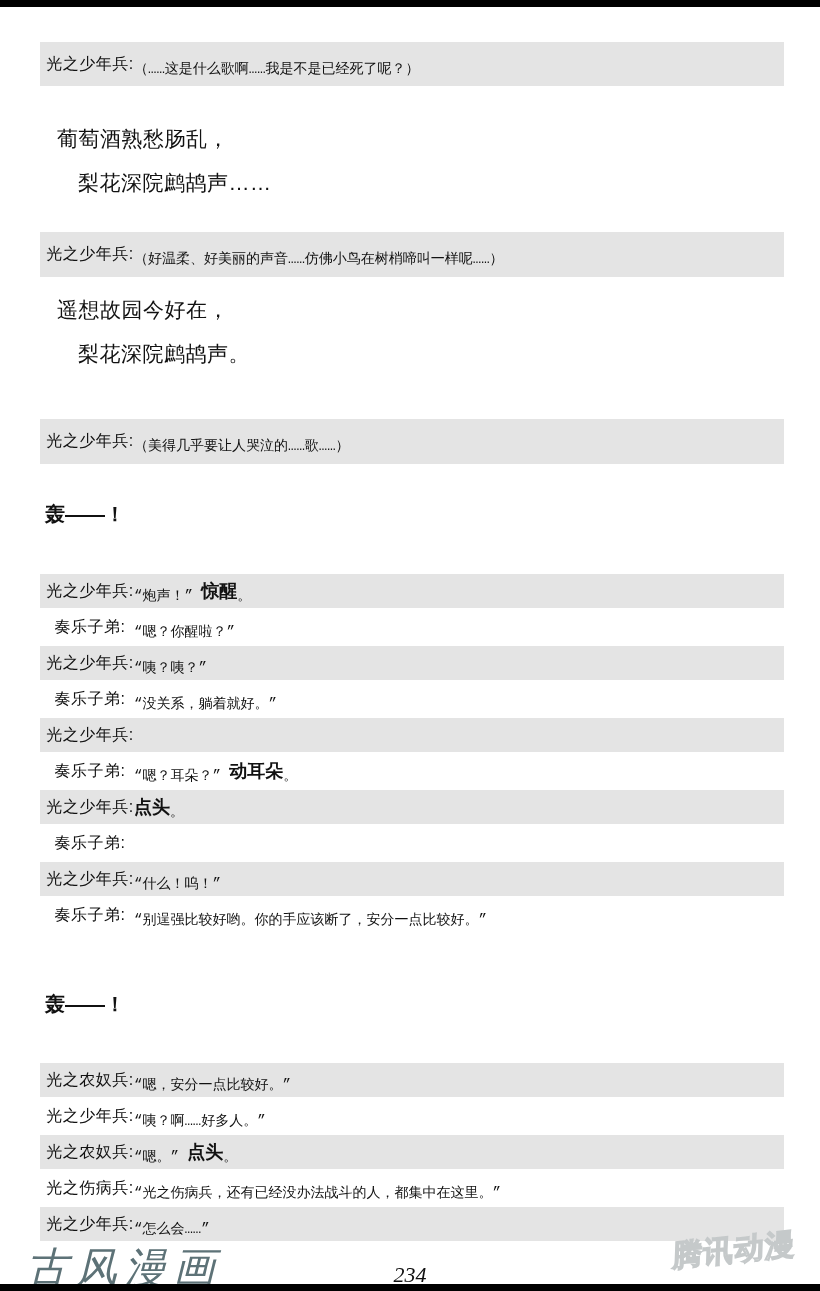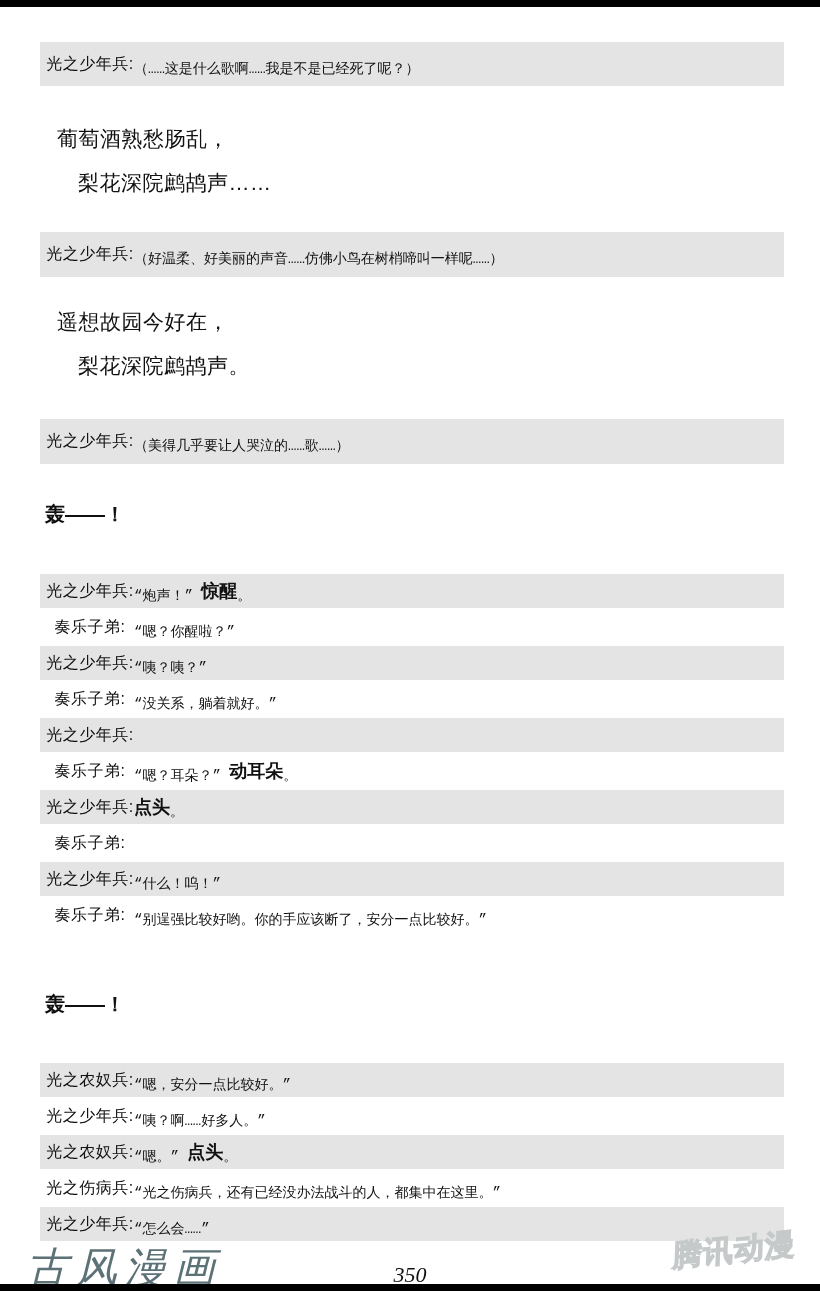--- a/index.html
+++ b/index.html
@@ -23,21 +23,21 @@
   .speaker{
     font-weight:normal;font-size:16px;font-family:"Liberation Sans",sans-serif;
     min-width:88px;flex-shrink:0;letter-spacing:0.5px;white-space:nowrap;text-align:center;
   }
   .dtext{font-size:14px;font-family:Liberation Mono, monospace;white-space:pre-wrap;margin-top:9px;}
   .daction{font-size:18px;font-weight:bold;font-family:"Liberation Sans",sans-serif;white-space:pre-wrap;}
 
   
   .poem{position:absolute;left:45px;font-weight:normal;font-size:21px;letter-spacing:0.5px;margin-left:12px;}
   .poem-1{top:125px;}
-  .poem-2{top:308px;}
+  .poem-2{top:296px;}
   .poem .l2{margin-top:16px;padding-left:21px;}
 
   
   .sfx{position:absolute;left:45px;font-weight:bold;font-size:20px;}
   .sfx-1{top:501px;}
   .sfx-2{top:991px;}
 
   
   .dtable{position:absolute;left:40px;width:744px;}
   .dtable-1{top:574px;}
@@ -187,16 +187,16 @@
   </div>
   <div class="drow gray">
     <span class="speaker">光之少年兵:</span>
     <span class="dtext">“怎么会……”</span>
       <span class="daction"></span>
       <span class="dtext"></span>
   </div>
 </div>
 
 <div class="logo">古风漫画</div>
-<div class="pagenum">350</div>
+<div class="pagenum">234</div>
 <div class="watermark">腾讯动漫</div>
 
 <div class="edge-bar edge-bottom"></div>
 
 </body></html>

